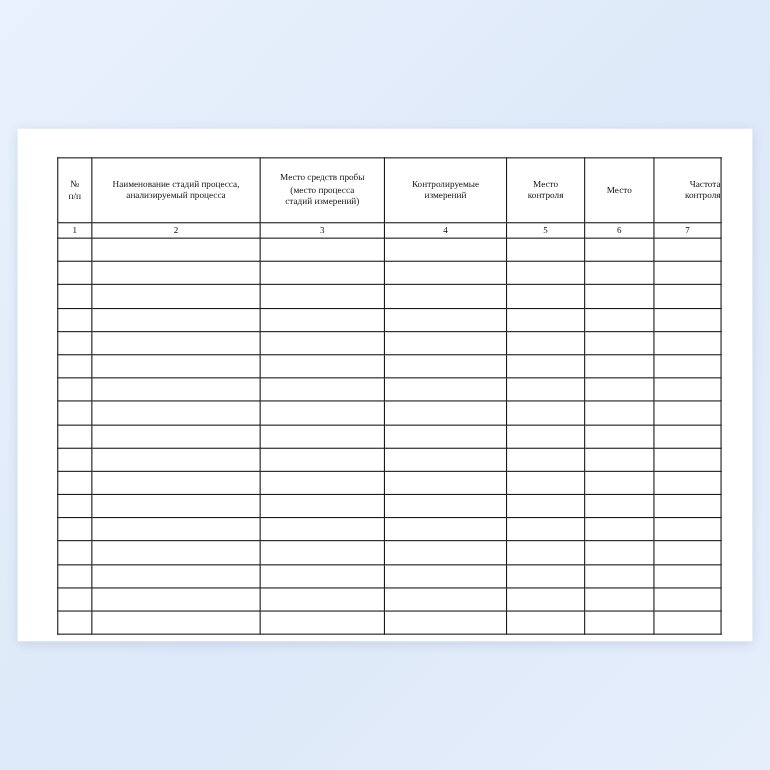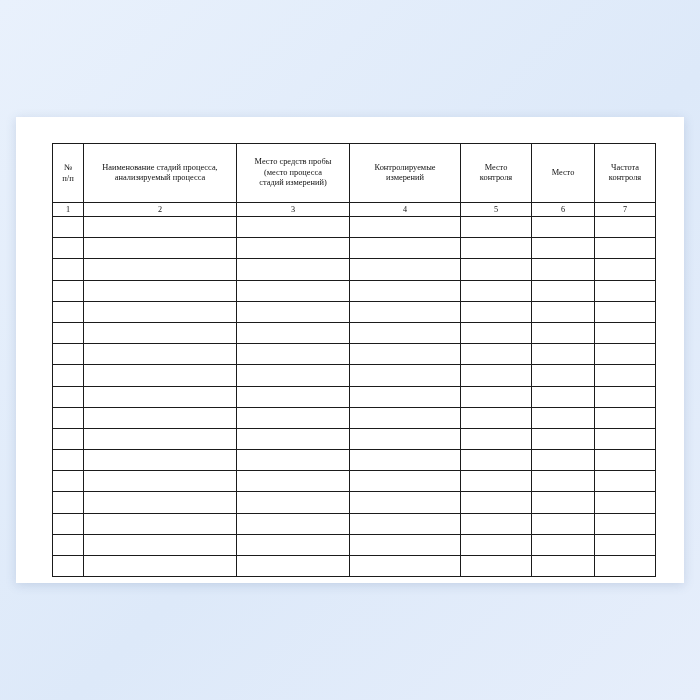--- a/index.html
+++ b/index.html
@@ -65,21 +65,21 @@
   }
   tbody.body-rows td {
     height: 20.2px;
   }
   .col-1 { width: 30px; }
   .col-2 { width: 152px; }
   .col-3 { width: 112px; }
   .col-4 { width: 110px; }
   .col-5 { width: 70px; }
   .col-6 { width: 62px; }
-  .col-7 { width: 60px; }
+  .col-7 { width: 60px; text-align: right; }
   .hdr-line { display: block; }
 </style>
 </head>
 <body>
 
 <div id="stage">
   <div class="page-sheet">
     <div class="table-wrap">
       <table class="form-table">
         <thead>

